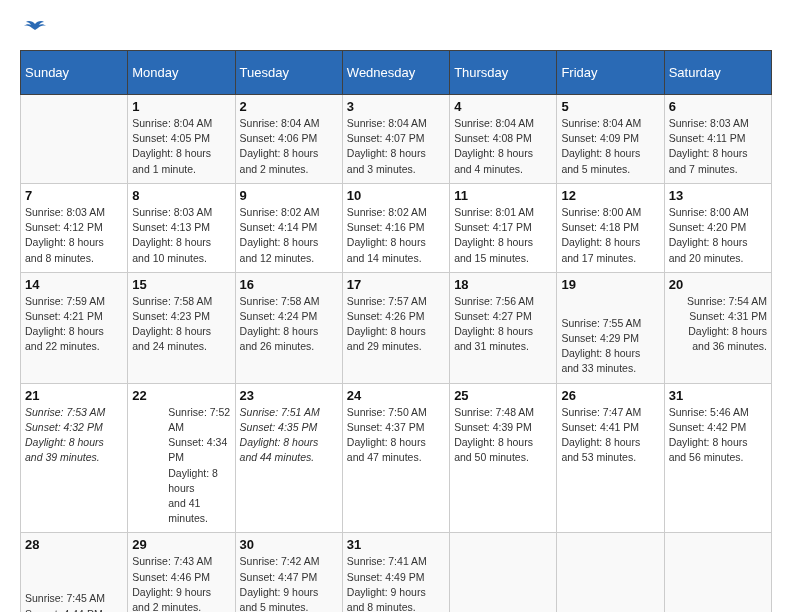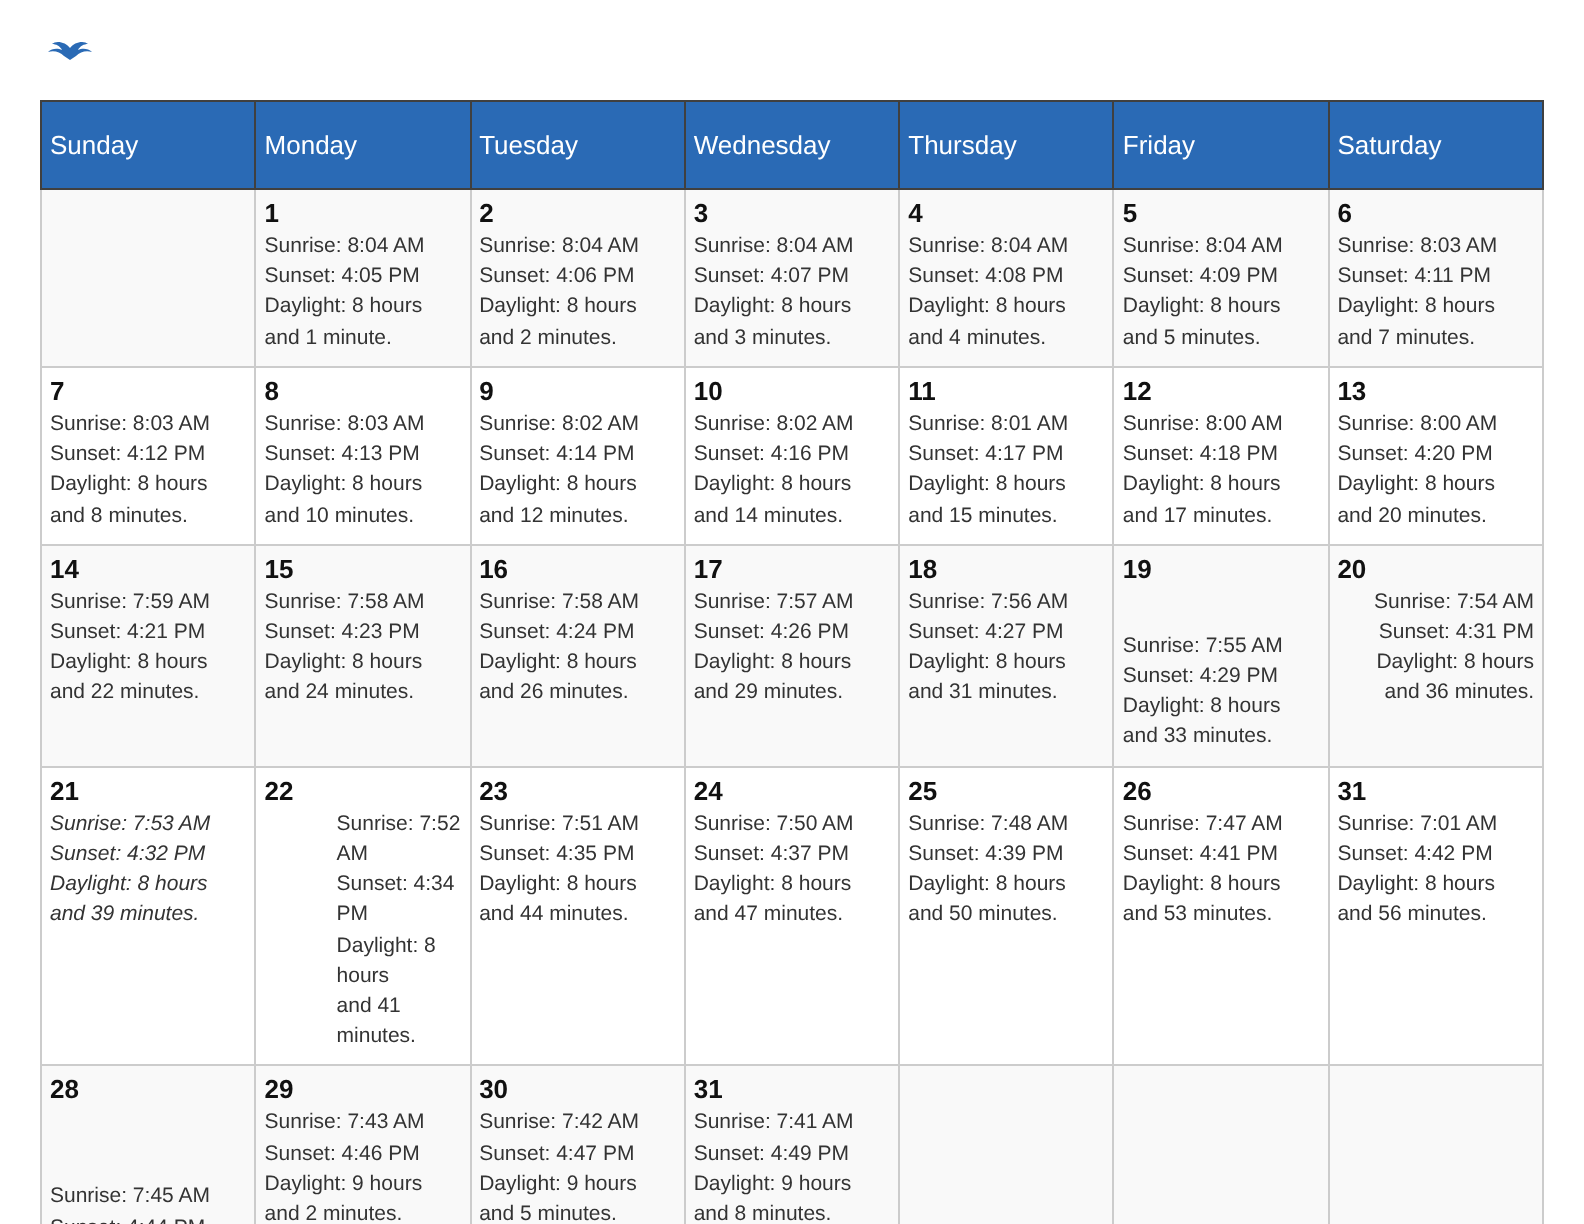--- a/index.html
+++ b/index.html
@@ -272,21 +272,21 @@
         </td>
         <td>
           <span class="day-num">22</span>
           <div class="day-info" style="white-space: pre-line; margin-left: 36px;">Sunrise: 7:52 AM
 Sunset: 4:34 PM
 Daylight: 8 hours
 and 41 minutes.</div>
         </td>
         <td>
           <span class="day-num">23</span>
-          <div class="day-info" style="white-space: pre-line;">Sunrise: 7:51 AM
+          <div class="day-info" style="white-space: pre-line; font-style: italic;">Sunrise: 7:51 AM
 Sunset: 4:35 PM
 Daylight: 8 hours
 and 44 minutes.</div>
         </td>
         <td>
           <span class="day-num">24</span>
           <div class="day-info" style="white-space: pre-line;">Sunrise: 7:50 AM
 Sunset: 4:37 PM
 Daylight: 8 hours
 and 47 minutes.</div>
@@ -300,21 +300,21 @@
         </td>
         <td>
           <span class="day-num">26</span>
           <div class="day-info" style="white-space: pre-line;">Sunrise: 7:47 AM
 Sunset: 4:41 PM
 Daylight: 8 hours
 and 53 minutes.</div>
         </td>
         <td>
           <span class="day-num">31</span>
-          <div class="day-info" style="white-space: pre-line;">Sunrise: 7:01 AM
+          <div class="day-info" style="white-space: pre-line;">Sunrise: 5:46 AM
 Sunset: 4:42 PM
 Daylight: 8 hours
 and 56 minutes.</div>
         </td>
       </tr>
       <tr>
         <td>
           <span class="day-num">28</span>
           <div class="day-info" style="white-space: pre-line; margin-top: 39px;">Sunrise: 7:45 AM
 Sunset: 4:44 PM

